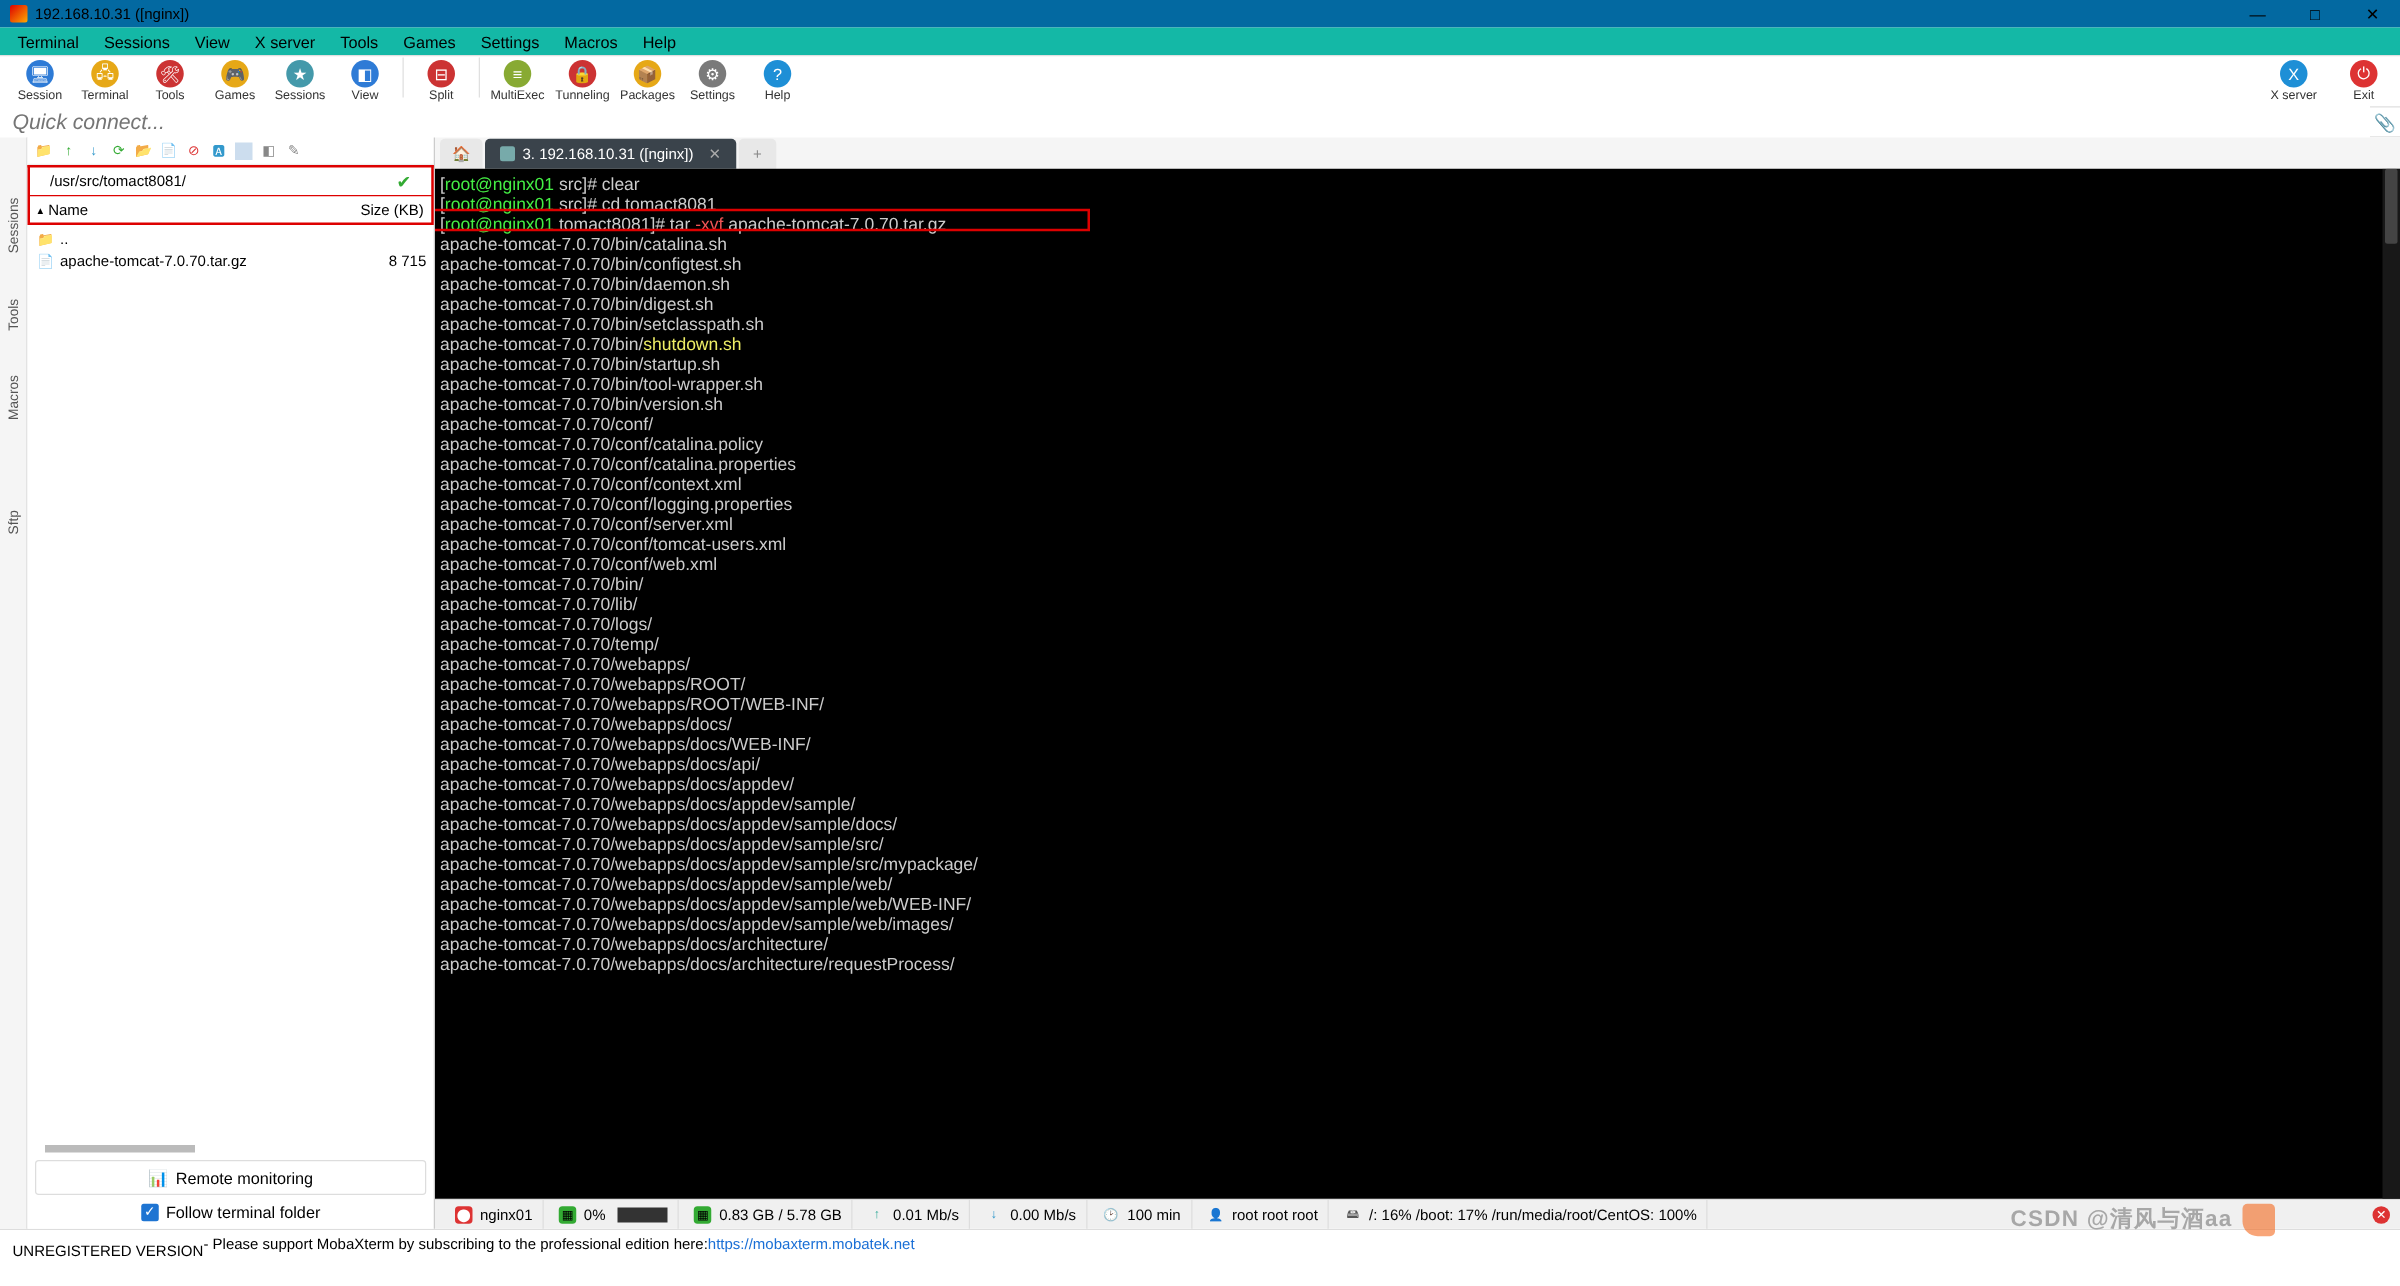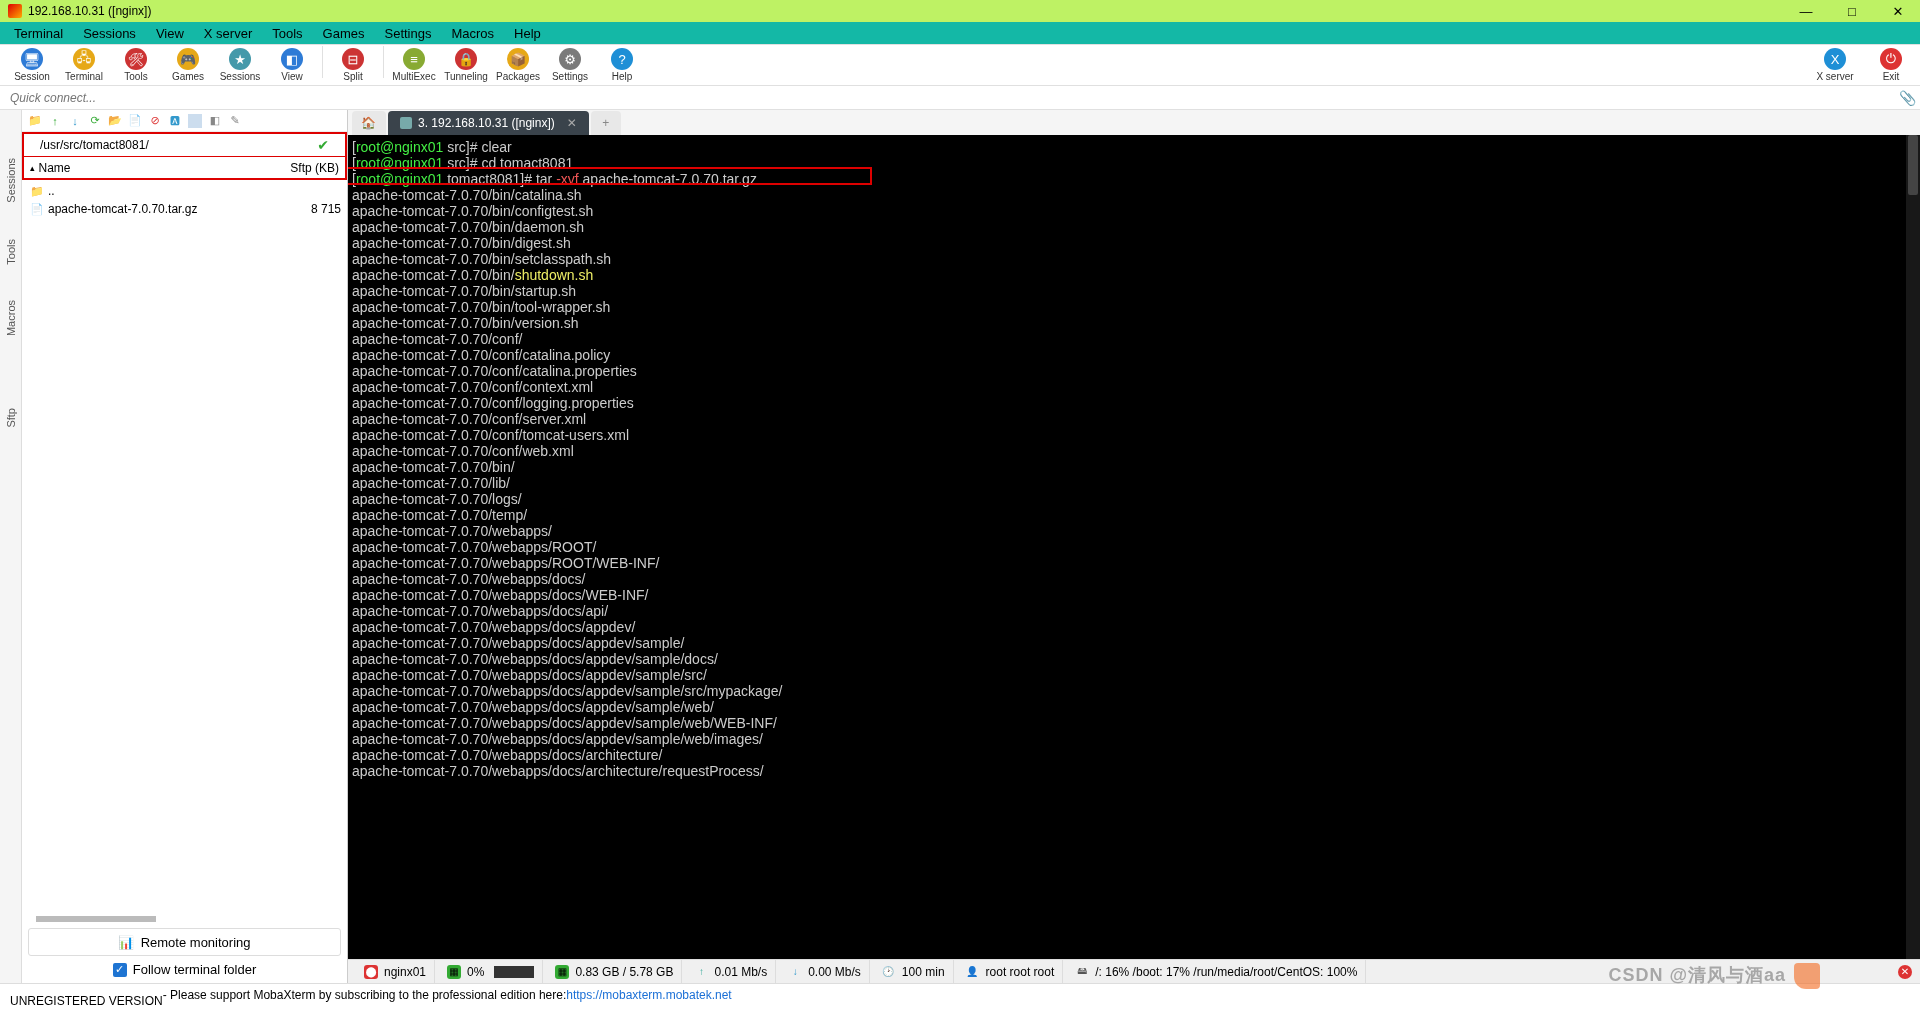--- a/index.html
+++ b/index.html
@@ -1,36 +1,36 @@
 <!DOCTYPE html>
 <html><head>
 <meta charset="utf-8">
 <style>
 * { margin: 0; padding: 0; box-sizing: border-box; font-family: "Segoe UI", Tahoma, sans-serif; }
 body { background: #fff; width: 1920px; height: 1029px; overflow: hidden; font-size: 12px; }
 
-.titlebar { height: 22px; display: flex; align-items: center; padding: 0 8px; background: #bef264; }
+.titlebar { height: 22px; display: flex; align-items: center; padding: 0 8px; background: #0369a1; }
 .titlebar-icon { width: 14px; height: 14px; background: linear-gradient(135deg,#d00,#fa0); margin-right: 6px; border-radius: 2px; }
 .titlebar-title { font-size: 12px; color: #000; }
 .titlebar-ctrl { margin-left: auto; display: flex; gap: 18px; }
 .titlebar-ctrl span { width: 28px; text-align: center; font-size: 13px; cursor: pointer; }
 
 .menubar { height: 22px; display: flex; align-items: center; padding: 0 4px; background: #14b8a6; }
 .menu-item { padding: 2px 10px; font-size: 13px; color: #000; cursor: pointer; }
 
 .toolbar { height: 42px; display: flex; align-items: center; padding: 2px 6px; border-top: 1px solid #e0e0e0; border-bottom: 1px solid #e0e0e0; }
 .tb-btn { display: flex; flex-direction: column; align-items: center; width: 52px; padding: 2px 0; cursor: pointer; }
 .tb-icon { width: 22px; height: 22px; border-radius: 50%; display:flex; align-items:center; justify-content:center; font-size:13px; color:#fff; }
 .tb-label { font-size: 10px; color: #333; margin-top: 1px; }
 .tb-sep { width: 1px; height: 32px; background: #e0e0e0; margin: 0 4px; }
 .tb-right { margin-left: auto; display: flex; gap: 10px; }
 .tb-right .tb-btn { width: 46px; }
 
 .quick { height: 24px; display: flex; align-items: center; border-bottom: 1px solid #e0e0e0; }
-.quick input { flex: 1; border: none; padding: 4px 10px; font-size: 12px; color: #888; outline: none; font-style: italic; }
+.quick input { flex: 1; border: none; padding: 4px 10px; font-size: 17px; color: #888; outline: none; font-style: italic; }
 .paperclip { width: 24px; text-align: center; color: #5a9; font-size: 14px; }
 
 .mainrow { display: flex; height: calc(100% - 22px - 22px - 42px - 24px - 24px - 22px); }
 
 .sidetabs { width: 22px; background: #f5f5f5; border-right: 1px solid #ddd; display: flex; flex-direction: column; align-items: center; padding-top: 8px; gap: 28px; }
 .sidetab { writing-mode: vertical-rl; transform: rotate(180deg); font-size: 11px; color: #555; padding: 4px 2px; cursor: pointer; }
 .sidetab.icon { writing-mode: horizontal-tb; transform: none; font-size: 10px; }
 .sidetab-icon-dot { width:10px; height:10px; border-radius:50%; }
 
 .sftp-panel { width: 326px; background: #fff; border-right: 1px solid #ccc; display: flex; flex-direction: column; }
@@ -208,21 +208,21 @@
     </div>
     <div class="sftp-path">
       <input value="/usr/src/tomact8081/" style="">
       <span class="sftp-path-ok">✔</span>
     </div>
     <div class="sftp-header">
       <span class="hname">
           <span style="font-size:9px">▴</span>
           <span>Name</span>
         </span>
-      <span class="hsize">Sftp (KB)</span>
+      <span class="hsize">Size (KB)</span>
     </div>
     <div class="sftp-list" id="sftp-list">
         <div class="sftp-row">
           <span class="ricon">📁</span>
           <span class="rname">..</span>
           <span class="rsize"></span>
         </div>
         <div class="sftp-row">
           <span class="ricon">📄</span>
           <span class="rname">apache-tomcat-7.0.70.tar.gz</span>

